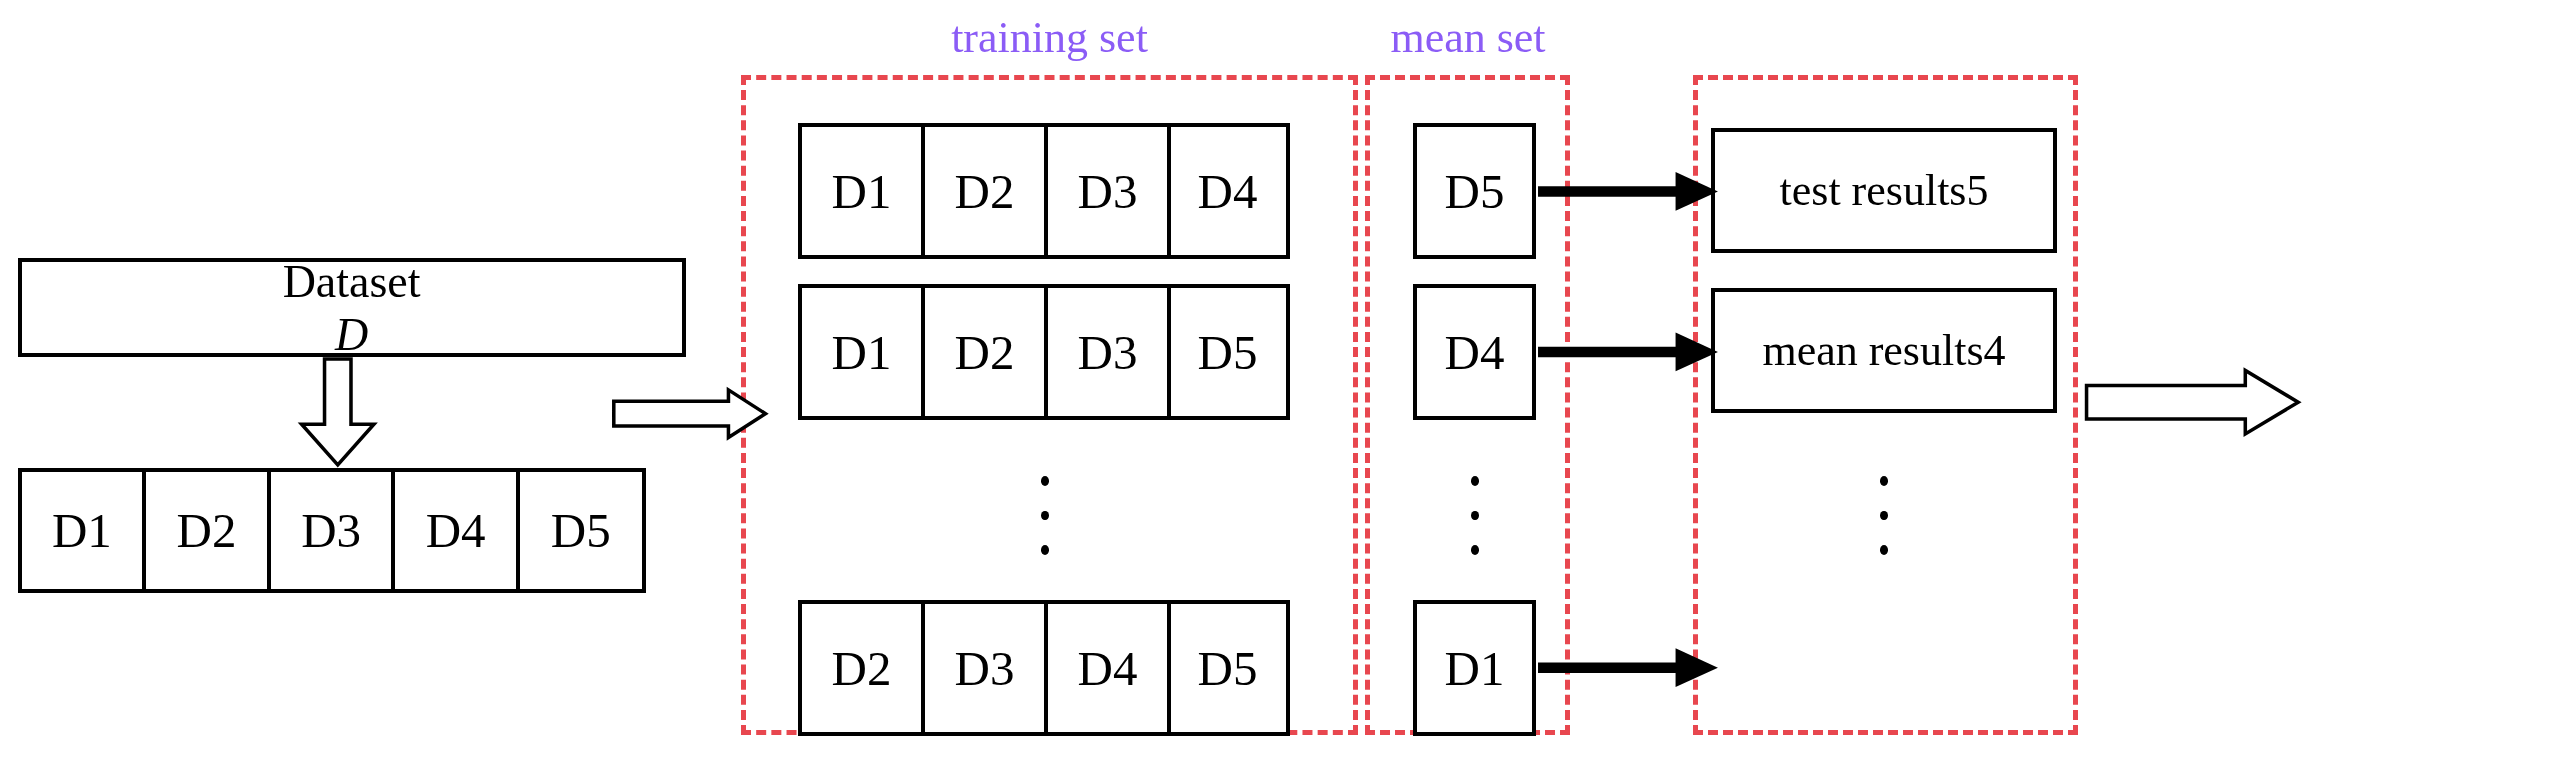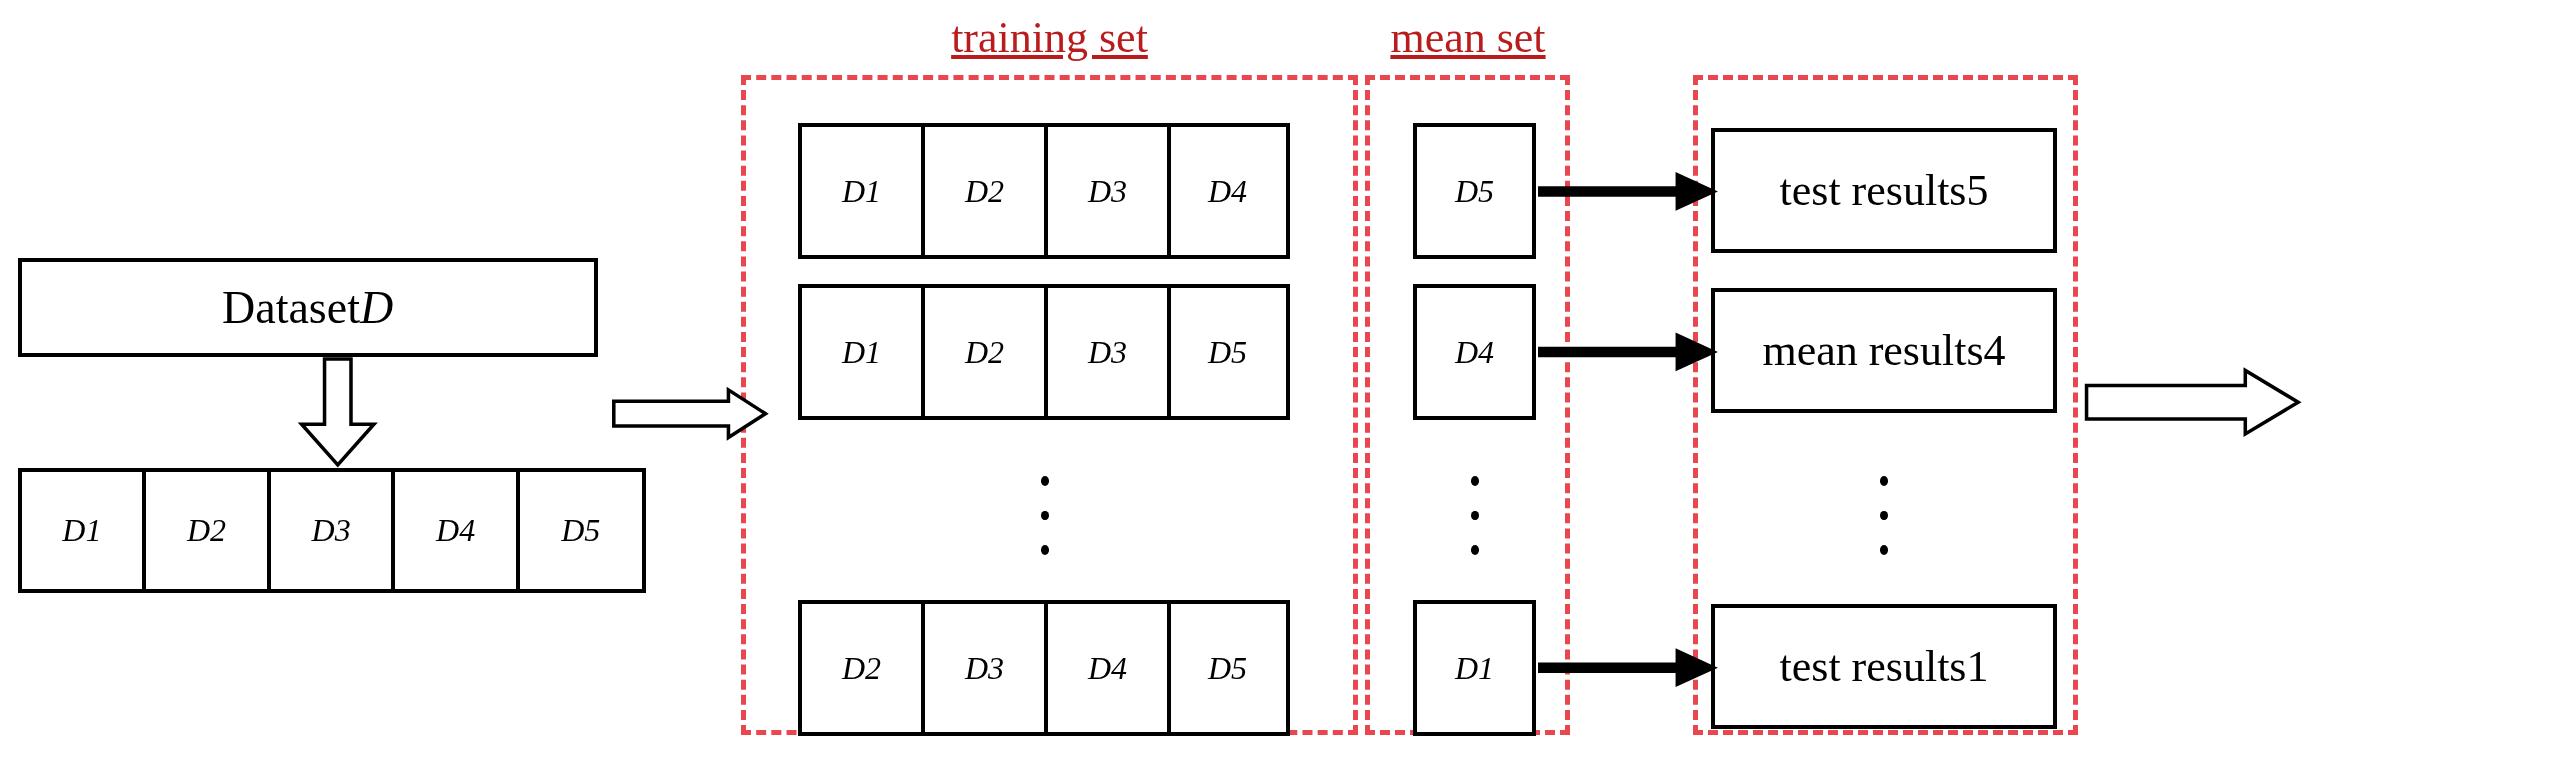--- a/index.html
+++ b/index.html
@@ -54,24 +54,23 @@
     position: absolute;
     box-sizing: border-box;
     border: 5.3px dashed #e8474f;
     background: transparent;
     pointer-events: none;
   }
 
   
   .caption {
     position: absolute;
-    color: #b91c1c;
+    color: #8b5cf6;
     white-space: nowrap;
     text-align: center;
-    text-decoration: underline;
   }
 
   
   .vdots {
     position: absolute;
     display: flex;
     flex-direction: column;
     align-items: center;
     justify-content: space-between;
   }
@@ -102,33 +101,33 @@
   #arrows {
     position: absolute;
     left: 0; top: 0;
     width: 2576px;
     height: 778px;
     pointer-events: none;
   }
 
   
   .t-dataset   { font-size: 46px; }
-  .t-cell      { font-size: 32px; font-style: italic; }
+  .t-cell      { font-size: 49px; }
   .t-caption   { font-size: 44px; }
   .t-result    { font-size: 44px; text-align: right; }
   .t-mean      { font-size: 44px; }
   .t-final     { font-size: 44px; }
   .ital { font-style: italic; }
 </style>
 </head>
 <body>
 
 <div id="canvas">
 
-  <div class="box t-dataset" style="left:17.6px; top:258px; width:580px; height:99px;">
+  <div class="box t-dataset" style="left:17.6px; top:258px; width:668px; height:99px;flex-direction:column;">
     <span>Dataset </span>
       <span class="ital">D</span>
   </div>
 
   <div class="strip" style="left:17.6px; top:468px; width:628px; height:125px;">
     <div class="cell t-cell" style="width:125px;">D1</div>
     <div class="cell t-cell" style="width:125px;">D2</div>
     <div class="cell t-cell" style="width:125px;">D3</div>
     <div class="cell t-cell" style="width:125px;">D4</div>
     <div class="cell t-cell" style="width:122px;">D5</div>
@@ -181,21 +180,20 @@
 
   <div class="box t-result" style="left:1711px; top:128px; width:346px; height:125px;">test results5</div>
   <div class="box t-result" style="left:1711px; top:288px; width:346px; height:125px;">mean results4</div>
 
   <div class="vdots" style="left:1875px; top:476px; width:17.6px; height:79px;">
     <span></span>
       <span></span>
       <span></span>
   </div>
 
-  <div class="box t-result" style="left:1711px; top:604px; width:346px; height:125px;">test results1</div>
 
 
 
   <svg id="arrows" viewBox="0 0 2921 882" xmlns="http://www.w3.org/2000/svg">
 
     <polygon points="368,407 398,407 398,481 424,481 383,527 342,481 368,481" fill="#ffffff" stroke="#000000" stroke-width="4"></polygon>
 
     <polygon points="696,455 826,455 826,442 868,469 826,496 826,483 696,483" fill="#ffffff" stroke="#000000" stroke-width="4"></polygon>
 
     <g>

